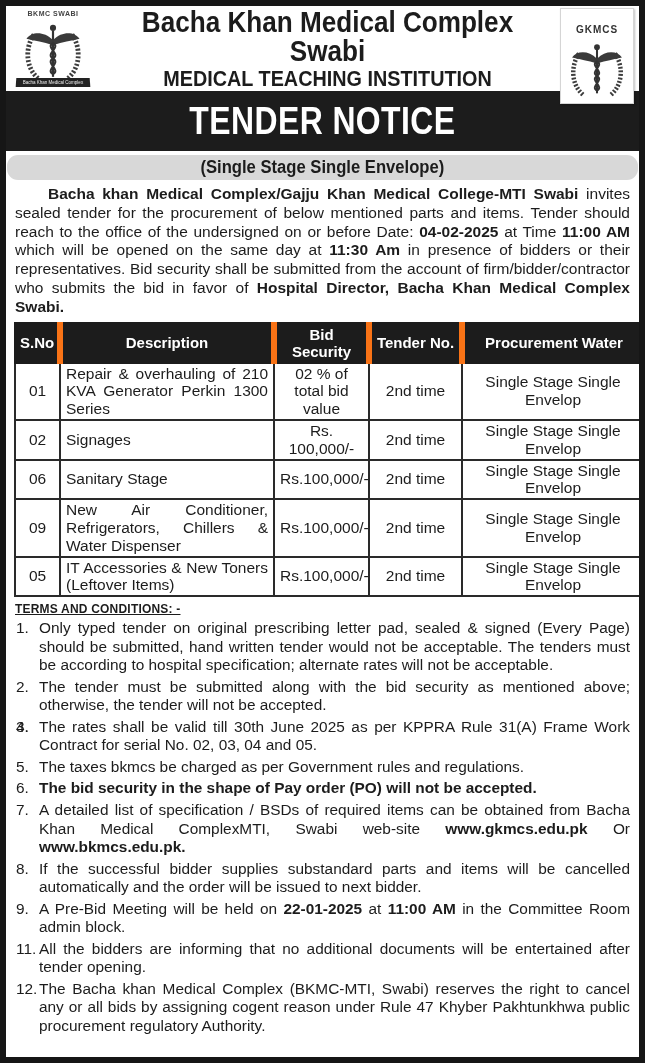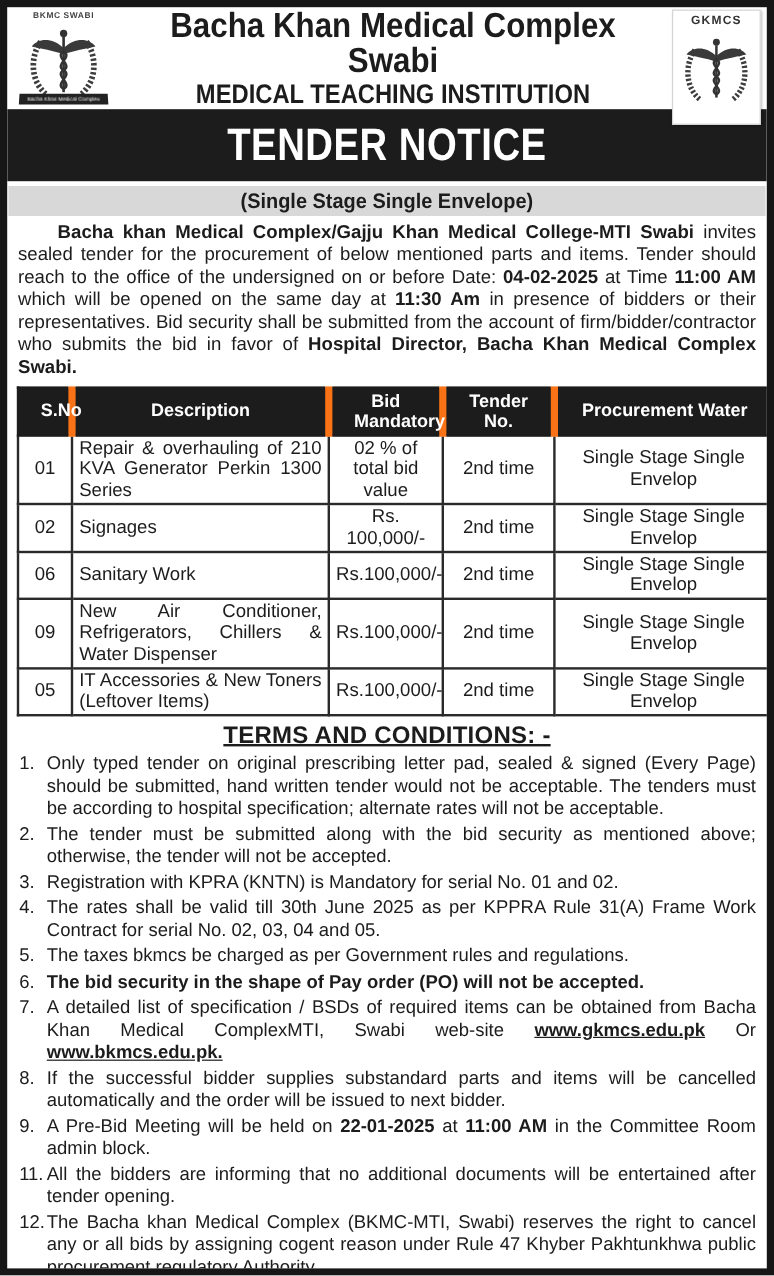--- a/index.html
+++ b/index.html
@@ -7,48 +7,48 @@
     width:645px;height:1063px;box-sizing:border-box;
     border:6px solid #161616;background:#fff;overflow:hidden;position:relative;
     font-family:"Liberation Sans","DejaVu Sans",sans-serif;color:#1c1c1c;
   }
   
   .hdr{position:relative;height:85px;}
   .logo{position:absolute;text-align:center;}
   .logo-left{left:8px;top:3px;width:78px;height:90px;}
   .logo-right{right:5px;top:2px;width:72px;height:94px;background:#fff;border:1px solid #d5d5d5;box-shadow:1px 1px 2px rgba(0,0,0,.25);}
   .logo-toptext{font-size:7px;font-weight:bold;color:#444;line-height:9px;letter-spacing:.5px;}
-  .logo-right .logo-toptext{font-size:10px;color:#333;margin-top:4px;letter-spacing:1px;}
+  .logo-right .logo-toptext{font-size:10px;color:#333;margin-top:16px;letter-spacing:1px;}
   .emblem{display:block;margin:0 auto;}
   .ribbon{background:#222;color:#eee;font-size:4.5px;line-height:7px;margin:-6px 2px 0;padding:1px 0;transform:perspective(40px) rotateX(4deg);white-space:nowrap;overflow:hidden;}
   .titles{position:absolute;left:92px;right:82px;top:2px;text-align:center;}
   .t1{font-size:29px;font-weight:bold;line-height:28.5px;transform:scaleX(.9);}
   .t2{font-size:22.5px;font-weight:bold;line-height:26px;margin-top:1px;transform:scaleX(.88);}
   
   .band{background:#1c1c1c;height:60px;display:flex;align-items:center;justify-content:center;}
   .band span{color:#fff;font-size:38px;font-weight:bold;line-height:44px;transform:scaleX(.84);letter-spacing:.5px;}
-  .graybar{background:#d8d8d8;height:25px;margin:4px 1px 0;display:flex;align-items:center;justify-content:center;}
+  .graybar{background:#d8d8d8;height:25px;margin:4px 1px 0;display:flex;align-items:center;justify-content:center;border-radius:11px;}
   .graybar span{font-size:17.5px;font-weight:bold;transform:scaleX(.95);}
   
   .intro{margin:0;padding:5px 9px 3px;font-size:15.5px;line-height:18.8px;text-align:justify;text-indent:33px;}
   
   table{border-collapse:collapse;margin:2px 8px 1px;width:629px;table-layout:fixed;}
-  th{background:#1c1c1c;color:#fff;font-size:15px;font-weight:bold;padding:2px 18px;border:2px solid #1c1c1c;}
+  th{background:#1c1c1c;color:#fff;font-size:15px;font-weight:bold;padding:2px 4px;border:2px solid #1c1c1c;}
   th+th{border-left:6px solid #f97316;}
   td{border:2px solid #2a2a2a;font-size:15.5px;padding:1px 5px;line-height:17.8px;vertical-align:middle;}
   .td-sno,.td-bid,.td-tender,.td-method{text-align:center;}
   .td-desc{text-align:justify;}
   tbody tr{height:23px;}
   
   .terms{padding:4px 9px 0;}
-  .terms h3{margin:0 0 3px;font-size:20px;font-weight:bold;text-decoration:underline;letter-spacing:.2px;text-align:center;}
+  .terms h3{margin:0 0 3px;font-size:12px;font-weight:bold;text-decoration:underline;letter-spacing:.2px;}
   .term{position:relative;padding-left:24px;text-align:justify;font-size:15.4px;line-height:18.6px;margin-bottom:2.9px;}
   .term .num{position:absolute;left:1px;top:0;}
   .b{font-weight:bold;}
-  .u{text-decoration:underline;}
+  .u{}
 </style>
 </head>
 <body>
 
 <svg width="0" height="0" style="position:absolute">
   <defs>
     <g id="caduceus">
       <path d="M22,24 C9,42 9,72 28,88" fill="none" stroke="#3d3d3d" stroke-width="7" stroke-dasharray="3,2.6"></path>
       <path d="M78,24 C91,42 91,72 72,88" fill="none" stroke="#3d3d3d" stroke-width="7" stroke-dasharray="3,2.6"></path>
       <circle cx="50" cy="14" r="4.5" fill="#333"></circle>
@@ -99,21 +99,21 @@
         <col style="width:45px">
         <col style="width:214px">
         <col style="width:95px">
         <col style="width:93px">
         <col style="width:182px">
       </colgroup>
     <thead>
       <tr>
         <th>S.No</th>
         <th>Description</th>
-        <th>Bid Mandatory</th>
+        <th>Bid Security</th>
         <th>Tender No.</th>
         <th>Procurement Water</th>
       </tr>
     </thead>
     <tbody>
 
         <tr>
           <td class="td-sno">01</td>
           <td class="td-desc">Repair &amp; overhauling of 210 KVA Generator Perkin 1300 Series</td>
           <td class="td-bid">02 % of total bid value</td>
@@ -124,21 +124,21 @@
         <tr>
           <td class="td-sno">02</td>
           <td class="td-desc">Signages</td>
           <td class="td-bid">Rs. 100,000/-</td>
           <td class="td-tender">2nd time</td>
           <td class="td-method">Single Stage Single Envelop</td>
         </tr>
 
         <tr>
           <td class="td-sno">06</td>
-          <td class="td-desc">Sanitary Work</td>
+          <td class="td-desc">Sanitary Stage</td>
           <td class="td-bid">Rs.100,000/-</td>
           <td class="td-tender">2nd time</td>
           <td class="td-method">Single Stage Single Envelop</td>
         </tr>
 
         <tr>
           <td class="td-sno">09</td>
           <td class="td-desc">New Air Conditioner, Refrigerators, Chillers &amp; Water Dispenser</td>
           <td class="td-bid">Rs.100,000/-</td>
           <td class="td-tender">2nd time</td>
@@ -162,21 +162,21 @@
 
         <div class="term">
           <span class="num">1.</span><span class="txt"><span>Only typed tender on original prescribing letter pad, sealed &amp; signed (Every Page) should be submitted, hand written tender would not be acceptable. The tenders must be according to hospital specification; alternate rates will not be acceptable.</span></span>
         </div>
 
         <div class="term">
           <span class="num">2.</span><span class="txt"><span>The tender must be submitted along with the bid security as mentioned above; otherwise, the tender will not be accepted.</span></span>
         </div>
 
         <div class="term">
-          <span class="num">3.</span><span class="txt"><span>Registration with KPRA (KNTN) is Mandatory for serial No. 01 and 02.</span></span>
+          <span class="num">3.</span>
         </div>
 
         <div class="term">
           <span class="num">4.</span><span class="txt"><span>The rates shall be valid till 30th June 2025 as per KPPRA Rule 31(A) Frame Work Contract for serial No. 02, 03, 04 and 05.</span></span>
         </div>
 
         <div class="term">
           <span class="num">5.</span><span class="txt"><span>The taxes bkmcs be charged as per Government rules and regulations.</span></span>
         </div>
 

